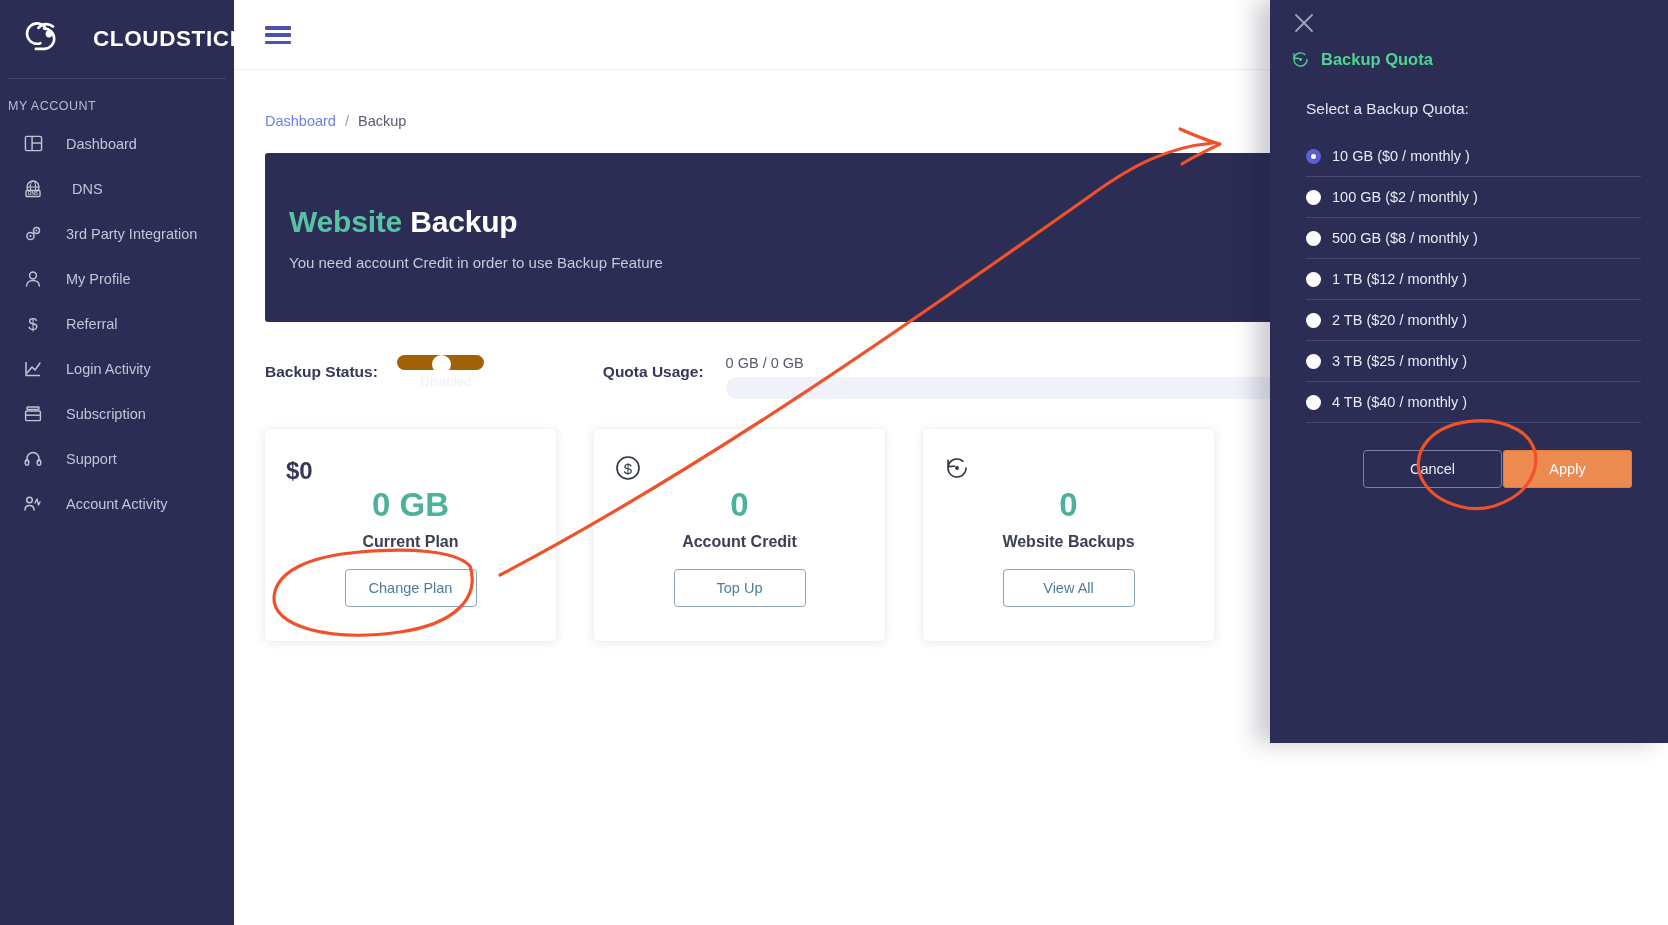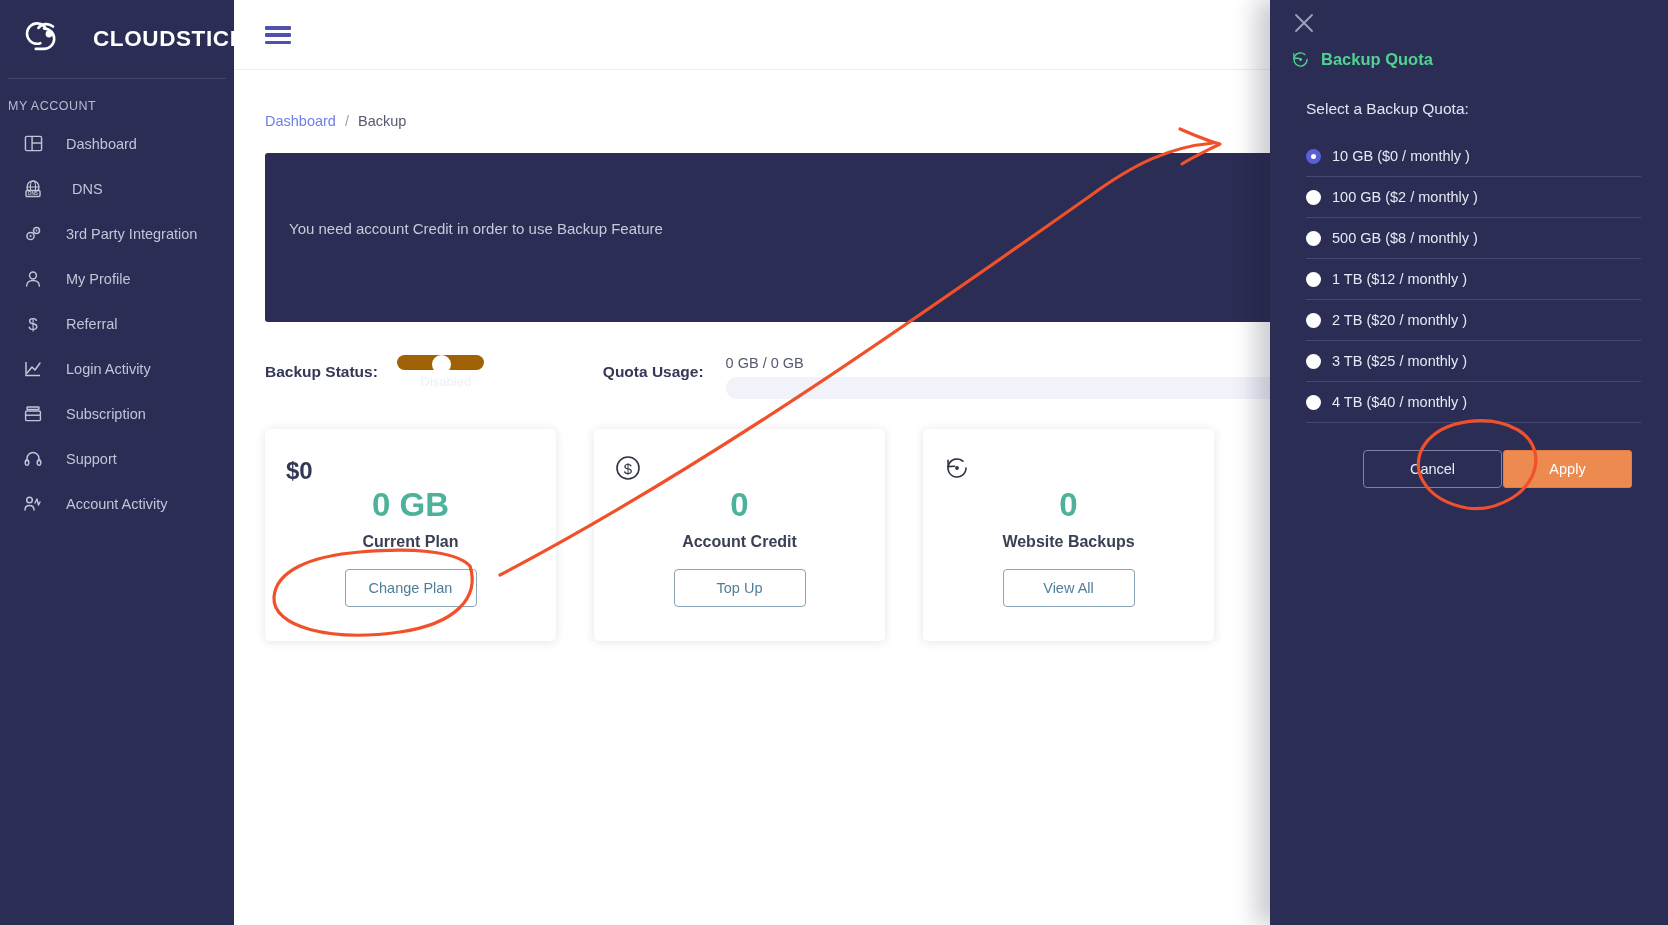--- a/index.html
+++ b/index.html
@@ -193,21 +193,21 @@
     background: #ffffff;
     color: #4e7d99;
     font-size: 14.5px;
     font-family: "Liberation Sans", sans-serif;
     cursor: pointer;
   }
 
   
   .panel {
     position: absolute; right: 0; top: 0;
-    width: 398px; height: 925px;
+    width: 398px; height: 743px;
     background: #2b2d54;
     box-shadow: -14px 0 22px rgba(20,22,45,0.22);
   }
   .panel-close {
     position: absolute; left: 21px; top: 10px;
     width: 26px; height: 26px;
     cursor: pointer;
   }
   .panel-head {
     display: flex; align-items: center; gap: 11px;
@@ -406,20 +406,24 @@
 
   <main class="main">
 
     <nav class="breadcrumb">
       <span class="crumb-link">Dashboard</span>
       <span class="crumb-sep">/</span>
       <span class="crumb-current">Backup</span>
     </nav>
 
     <section class="hero">
+      <h1 class="hero-title">
+        <span class="accent">Website</span>
+        <span>Backup</span>
+      </h1>
       <p class="hero-sub">You need account Credit in order to use Backup Feature</p>
     </section>
 
     <section class="statusrow">
       <span class="status-label">Backup Status:</span>
       <div class="toggle">
         <span class="knob"></span>
         <span class="tgl-text">Disabled</span>
       </div>
 

